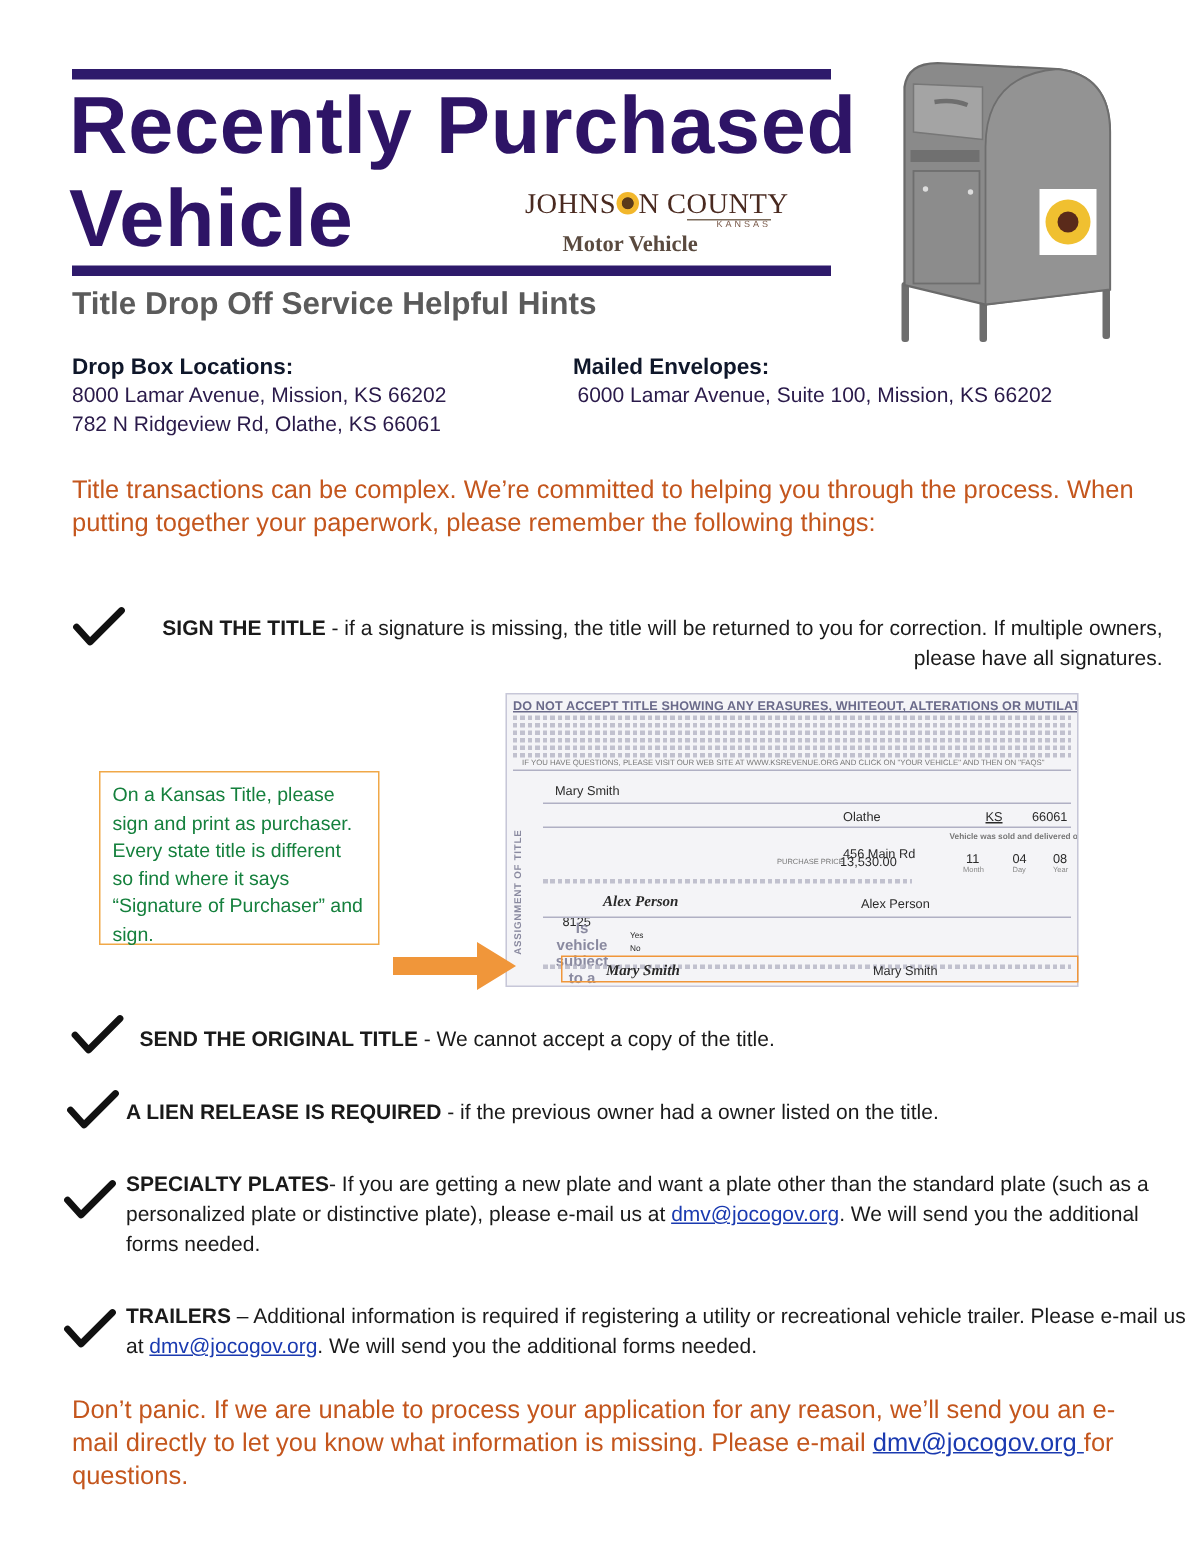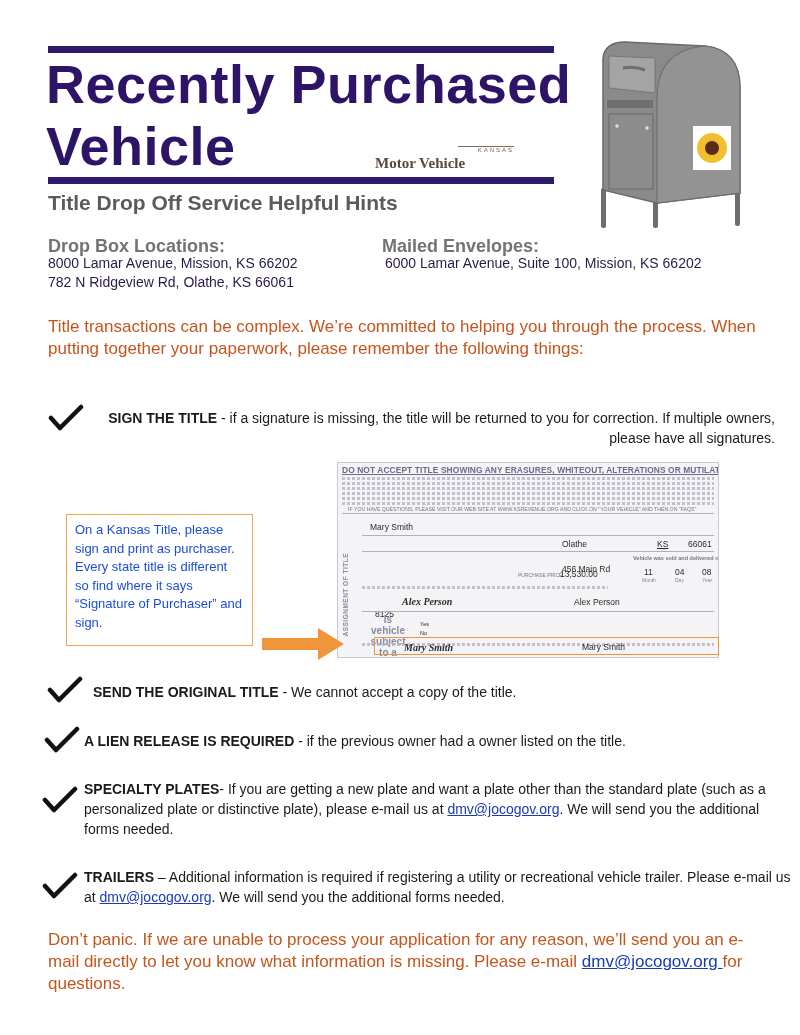--- a/index.html
+++ b/index.html
@@ -11,32 +11,32 @@
   .subtitle { position: absolute; left: 48px; top: 186px; font-weight: bold; color: #5b5b5b; font-size: 21px; line-height: 34px; white-space: nowrap; }
 
   .logo { position: absolute; left: 350px; top: 126px; width: 170px; height: 50px; }
   .logo-name { position: absolute; left: 0; top: 0; font-family: "Liberation Serif", serif; font-size: 19px; color: #4a2a20; letter-spacing: 0.3px; white-space: nowrap; }
   .logo-sun { display: inline-block; width: 15px; height: 15px; border-radius: 50%; background: radial-gradient(circle, #5a3a1a 35%, #f2b72c 40%); vertical-align: -1px; }
   .logo-kansas { position: absolute; right: 6px; top: 20px; font-size: 6px; color: #7a5a4a; letter-spacing: 2px; border-top: 1px solid #7a6a5a; padding-left: 20px; }
   .logo-sub { position: absolute; left: 25px; top: 29px; font-family: "Liberation Serif", serif; font-weight: bold; font-size: 15px; color: #5a4a3f; white-space: nowrap; }
 
   .mailbox { position: absolute; left: 595px; top: 38px; width: 155px; height: 190px; }
 
-  .loc-head { position: absolute; font-weight: bold; font-size: 18px; color: #737373; white-space: nowrap; }
+  .loc-head { position: absolute; font-weight: bold; font-size: 15px; color: #0f172a; white-space: nowrap; }
   .loc-line { position: absolute; font-size: 14px; color: #2a1a4a; white-space: nowrap; }
 
   .orange-para { position: absolute; left: 48px; width: 730px; font-size: 17px; line-height: 22px; color: #c4561d; }
   .orange-para a { color: #1a3ab0; text-decoration: underline; }
 
   .check { position: absolute; width: 36px; height: 28px; }
   .item { position: absolute; font-size: 14px; line-height: 20px; color: #1a1a1a; }
   .item b { font-weight: bold; }
   .item a { color: #1a3ab0; text-decoration: underline; }
 
-  .callout { position: absolute; left: 66px; top: 514px; width: 187px; height: 132px; border: 1.5px solid #f0a848; padding: 6px 8px; font-size: 13px; line-height: 18.5px; color: #1d4ed8; background: #fff; }
+  .callout { position: absolute; left: 66px; top: 514px; width: 187px; height: 116px; border: 1.5px solid #f0a848; padding: 6px 8px; font-size: 13px; line-height: 18.5px; color: #15803d; background: #fff; }
 
   .form { position: absolute; left: 337px; top: 462px; width: 382px; height: 196px; background: #f4f4f7; border: 1px solid #c7c7d8; overflow: hidden; font-size: 7px; color: #555; }
   .form-head { position: absolute; left: 4px; top: 2px; font-weight: bold; font-size: 8.4px; color: #6a6a8a; text-decoration: underline; white-space: nowrap; letter-spacing: 0.1px; }
   .fine { position: absolute; left: 4px; right: 4px; height: 3px; background: repeating-linear-gradient(90deg, #b4b4c4 0 3px, transparent 3px 5px); opacity: 0.8; }
   .fine-line { position: absolute; left: 4px; right: 4px; height: 1px; background: #b0b0c4; }
   .fv { position: absolute; font-size: 8.5px; color: #2a2a2a; white-space: nowrap; }
   .fsig { position: absolute; font-family: "Liberation Serif", serif; font-style: italic; font-weight: bold; font-size: 10px; color: #2a2a2a; white-space: nowrap; }
   .fbig { position: absolute; font-weight: bold; color: #8a8aa0; font-size: 10px; line-height: 11px; text-align: center; }
   .side-label { position: absolute; left: 4px; top: 90px; width: 10px; font-size: 6.5px; color: #8a8aa0; writing-mode: vertical-rl; transform: rotate(180deg); letter-spacing: 0.5px; font-weight: bold; }
   .hl-box { position: absolute; left: 374px; top: 637px; width: 345px; height: 18px; border: 1.5px solid #f0963a; }
@@ -44,20 +44,21 @@
   .arrow { position: absolute; left: 262px; top: 628px; width: 82px; height: 32px; }
 </style>
 </head>
 <body>
 
 <div class="rule" style="top:46px;"></div>
 <div class="title-line" style="top:54px;">Recently Purchased</div>
 <div class="title-line" style="top:116px;">Vehicle</div>
 
 <div class="logo">
+  <div class="logo-name"><span>JOHNS</span><span class="logo-sun"></span><span>N COUNTY</span></div>
   <div class="logo-kansas">KANSAS</div>
   <div class="logo-sub">Motor Vehicle</div>
 </div>
 
 <div class="rule" style="top:177px;"></div>
 <div class="subtitle">Title Drop Off Service Helpful Hints</div>
 
 <svg class="mailbox" viewBox="0 0 155 190">
   <rect x="6" y="150" width="5" height="40" rx="2" fill="#6e6e6e"></rect>
   <rect x="58" y="158" width="5" height="32" rx="2" fill="#6e6e6e"></rect>

